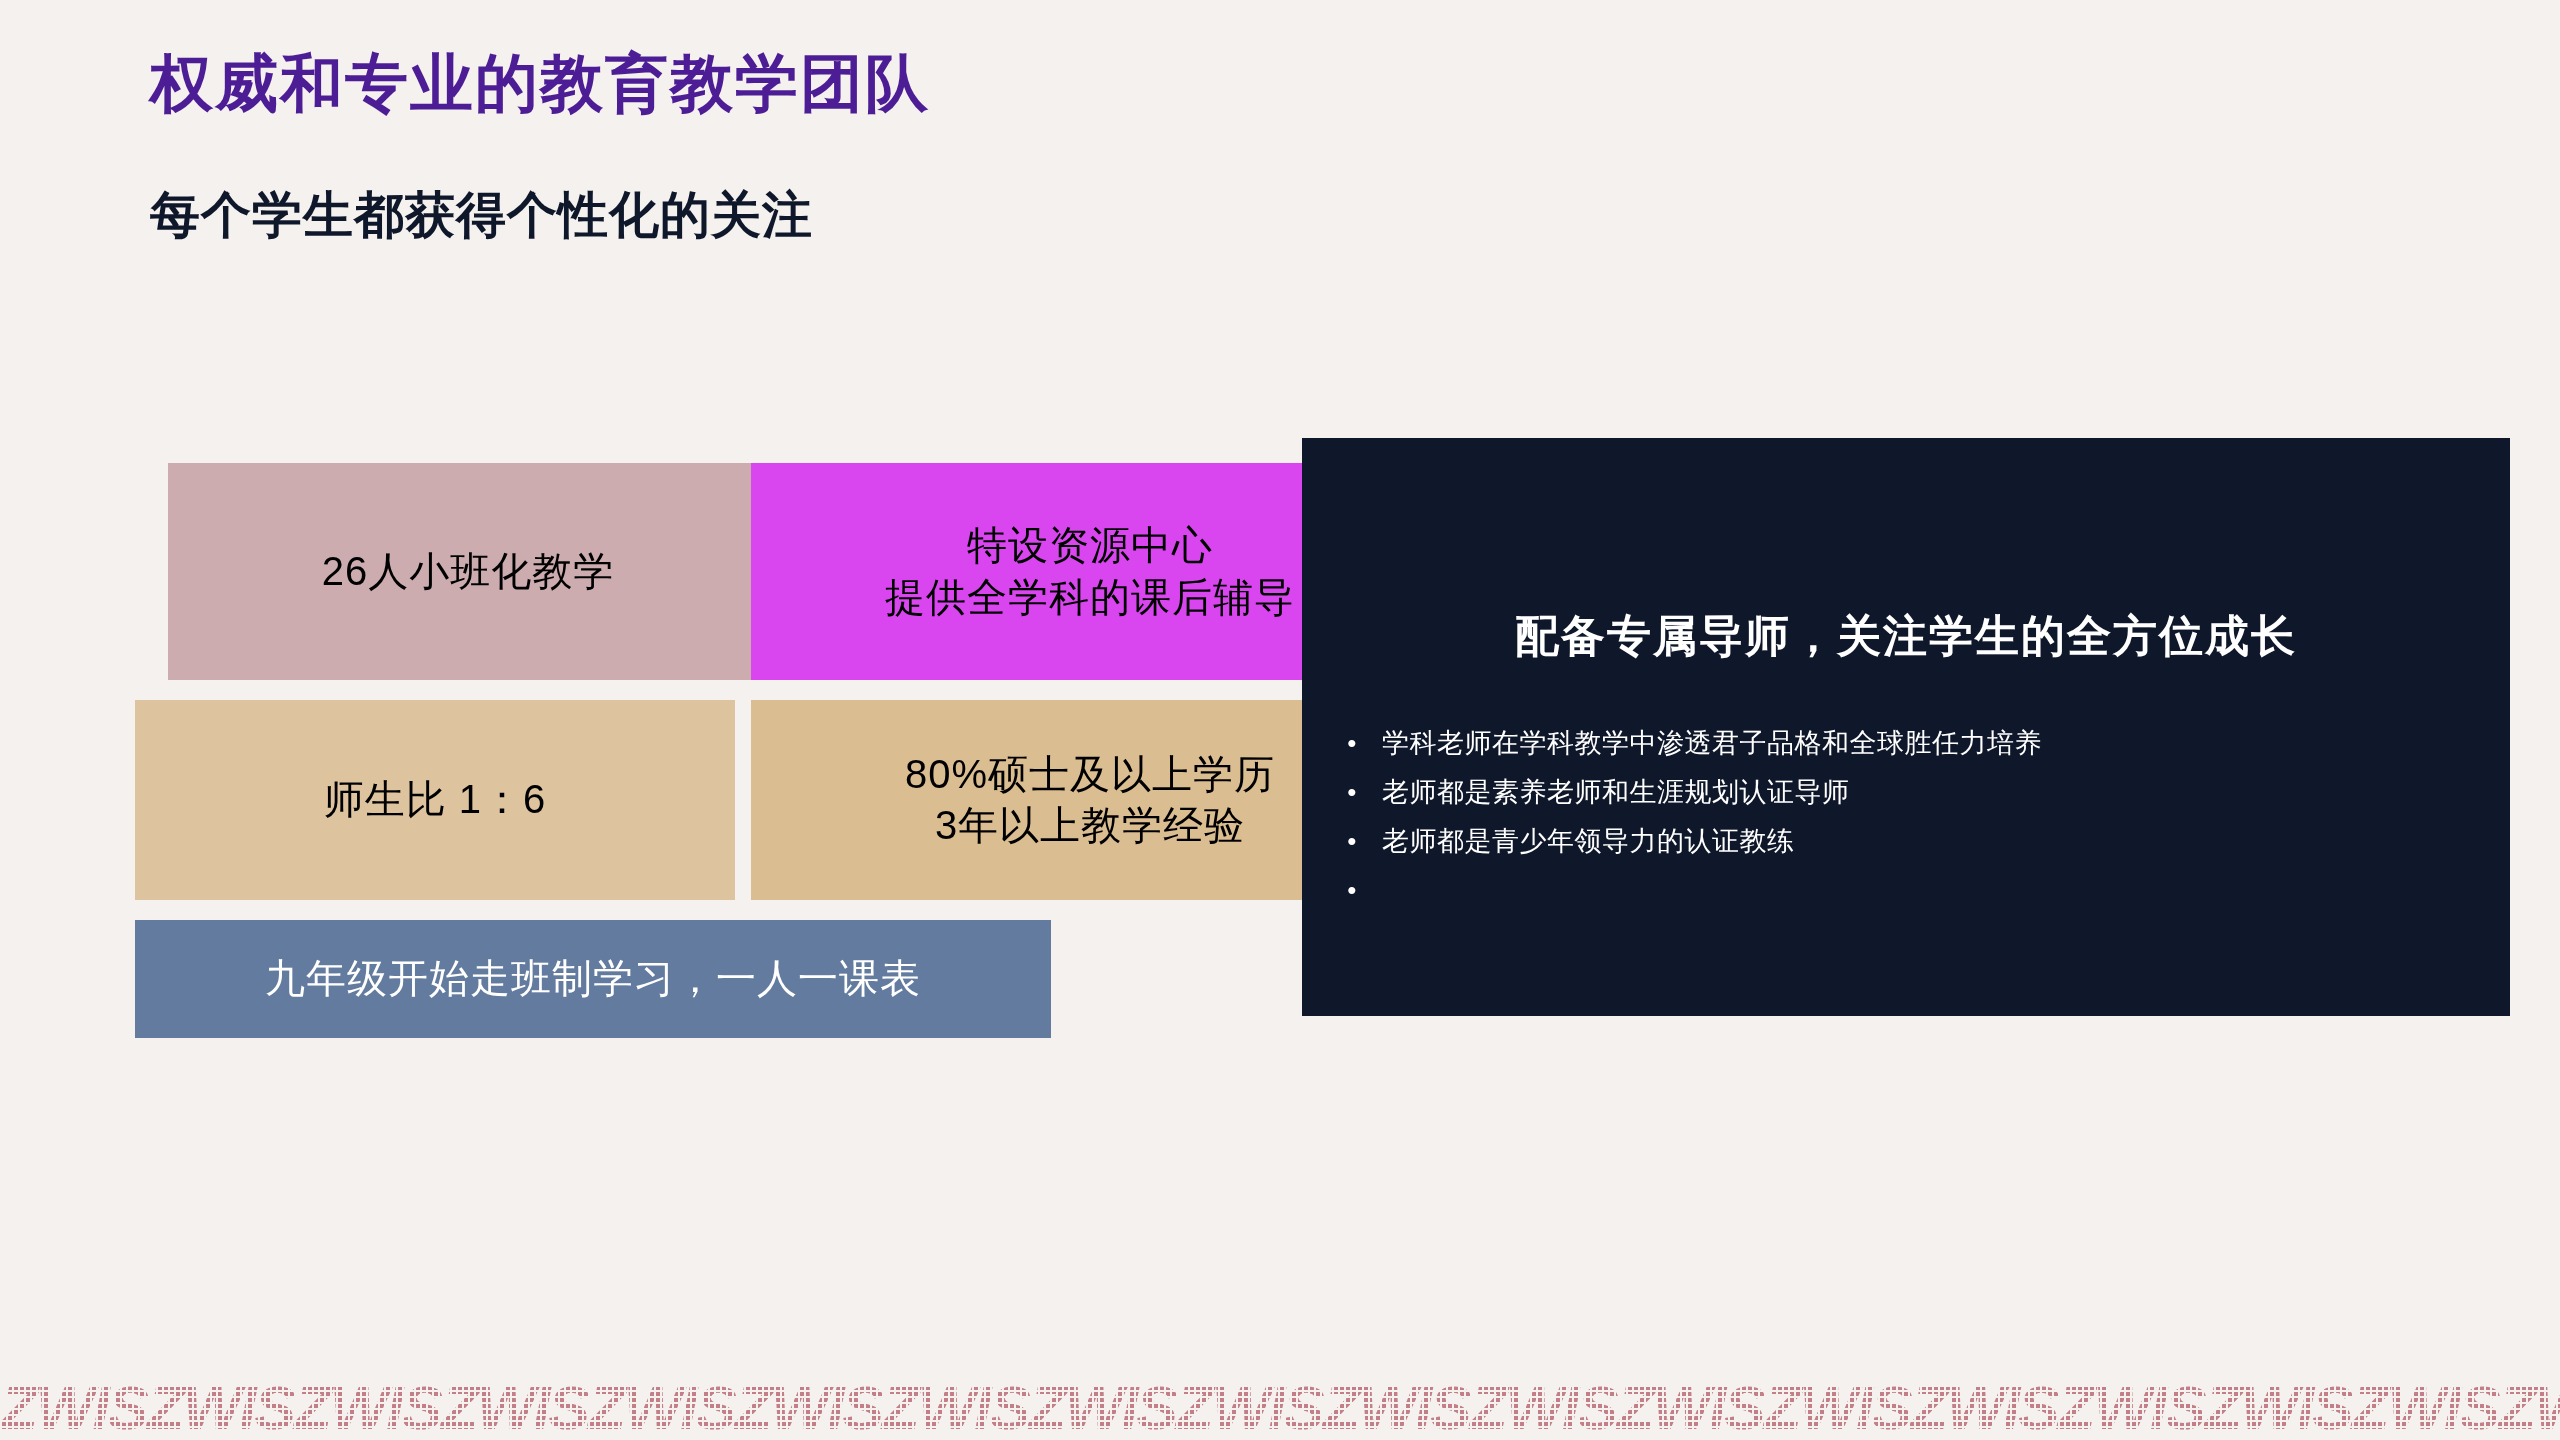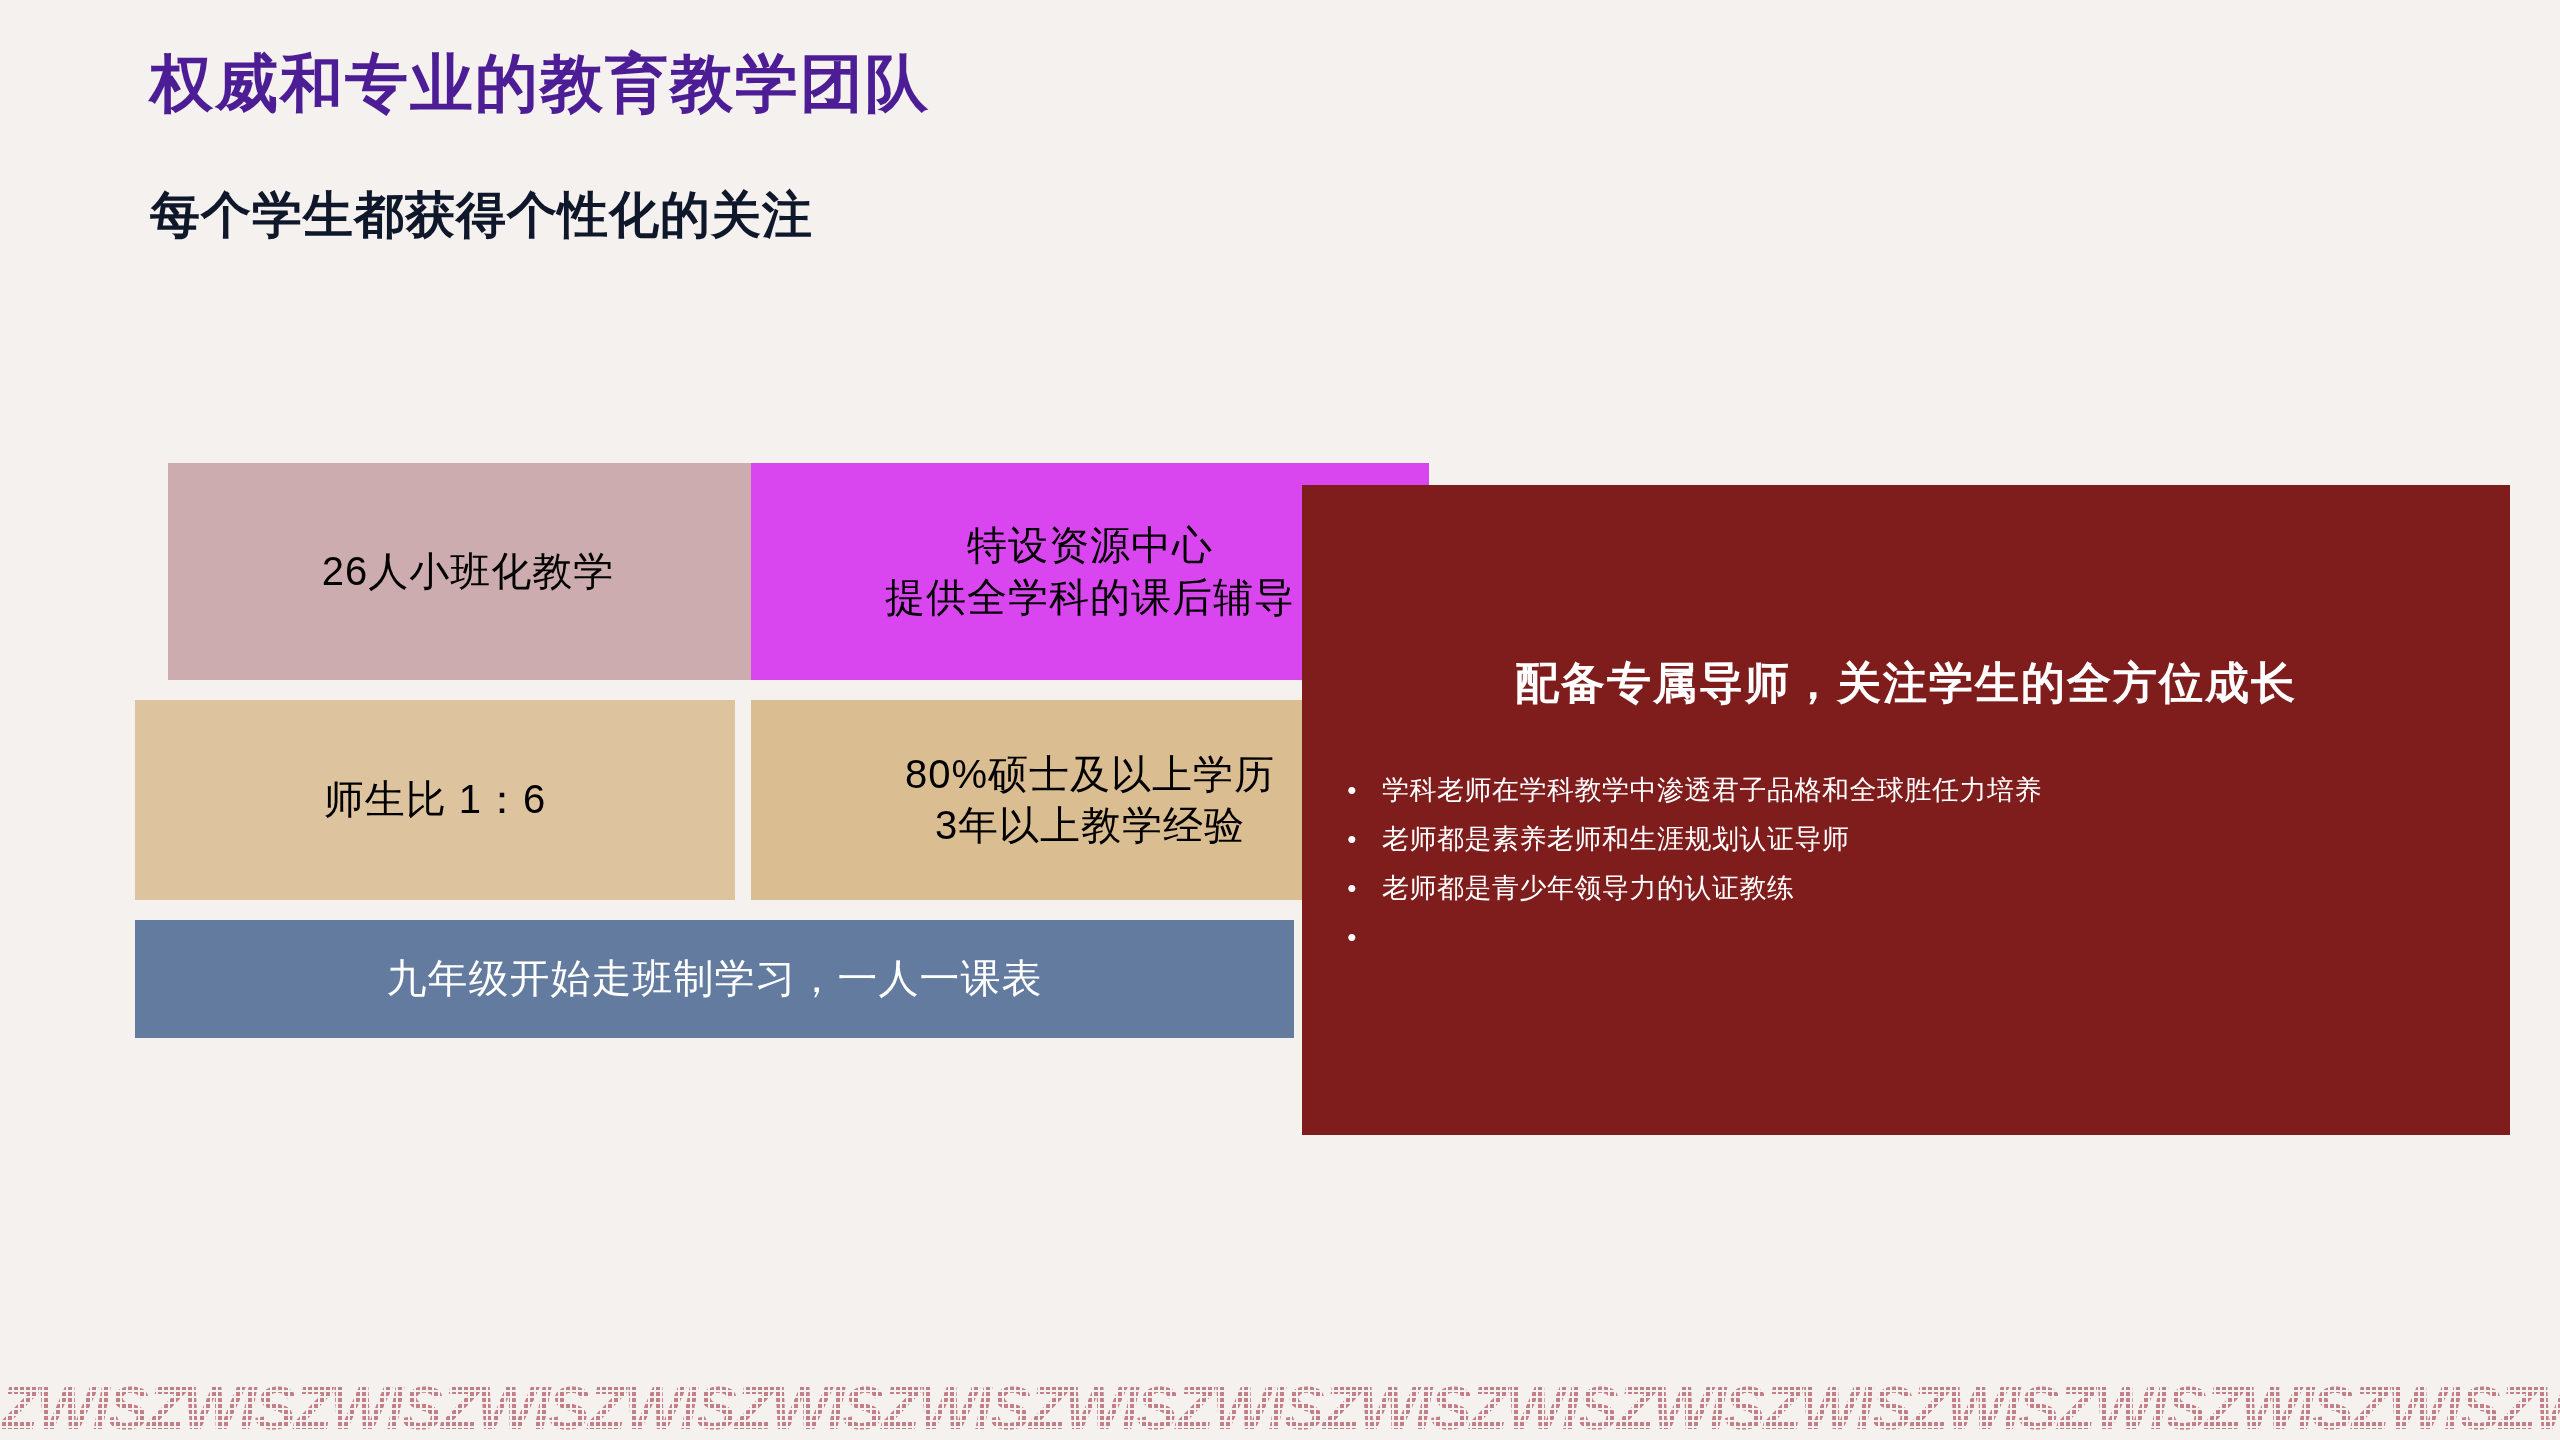--- a/index.html
+++ b/index.html
@@ -68,30 +68,30 @@
     line-height: 1.28;
     letter-spacing: 1px;
     white-space: pre-line;
     font-family: "Liberation Sans", "DejaVu Sans", sans-serif;
   }
 
   .tile.t0 { left: 0px;   top: 0px;   width: 600px; height: 217px; background: #cdacb0; margin-left: 33px; }
   .tile.t1 { left: 616px; top: 0px;   width: 678px; height: 217px; background: #d946ef; }
   .tile.t2 { left: 0px;   top: 237px; width: 600px; height: 200px; background: #ddc49f; }
   .tile.t3 { left: 616px; top: 237px; width: 678px; height: 200px; background: #dbbd92; }
-  .tile.t4 { left: 0px;   top: 457px; width: 1159px; height: 118px; background: #627b9e; color:#ffffff; }
+  .tile.t4 { left: 0px;   top: 457px; width: 916px; height: 118px; background: #627b9e; color:#ffffff; }
 
   
   .panel {
     position: absolute;
     left: 1302px;
-    top: 485px;
+    top: 438px;
     width: 1208px;
-    height: 650px;
-    background: #7f1d1d;
+    height: 578px;
+    background: #0f172a;
     box-sizing: border-box;
   }
 
   .panel-heading {
     position: absolute;
     left: 0;
     right: 0;
     top: 172px;
     text-align: center;
     color: #ffffff;

